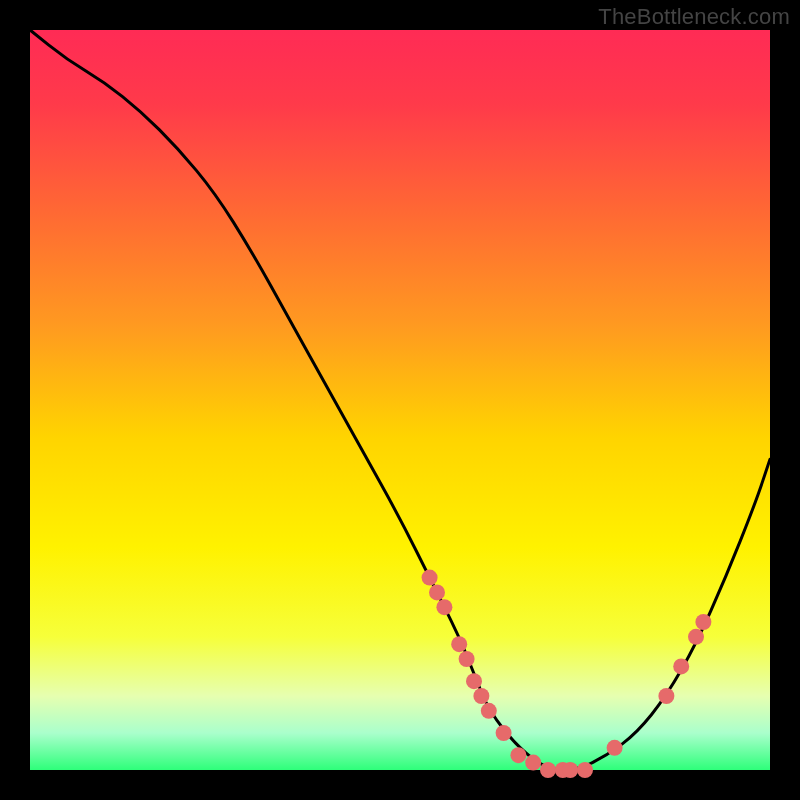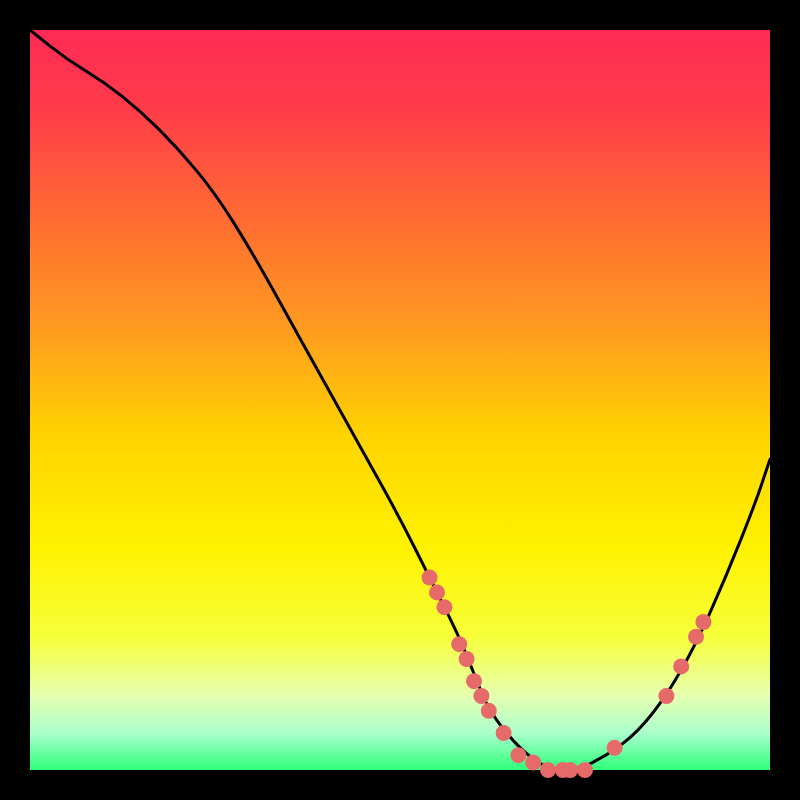--- a/index.html
+++ b/index.html
@@ -30,20 +30,21 @@
     position: absolute;
     left: 0;
     top: 0;
   }
 </style>
 </head>
 <body>
 
 <div class="stage">
 
+  <div class="attribution">TheBottleneck.com</div>
 
   <svg width="800" height="800" viewBox="0 0 800 800">
     <defs>
       <linearGradient id="bg-grad" x1="0" y1="0" x2="0" y2="1">
       <stop offset="0%" stop-color="#ff2b55"></stop>
           <stop offset="10%" stop-color="#ff3a4a"></stop>
           <stop offset="25%" stop-color="#ff6a33"></stop>
           <stop offset="40%" stop-color="#ff9a20"></stop>
           <stop offset="55.00000000000001%" stop-color="#ffd400"></stop>
           <stop offset="70%" stop-color="#fff200"></stop>

